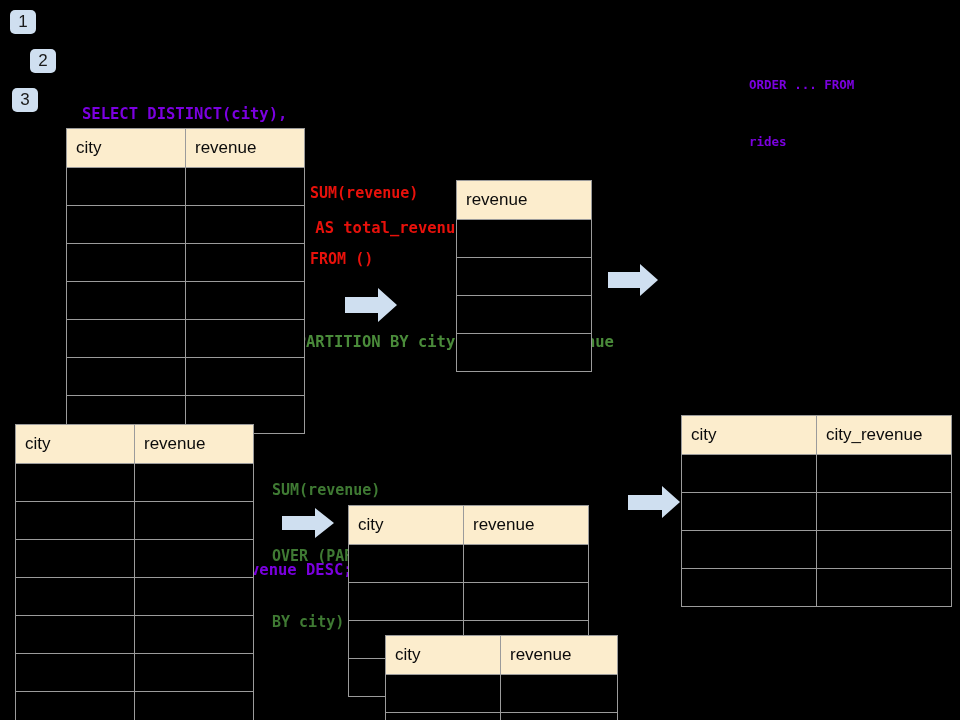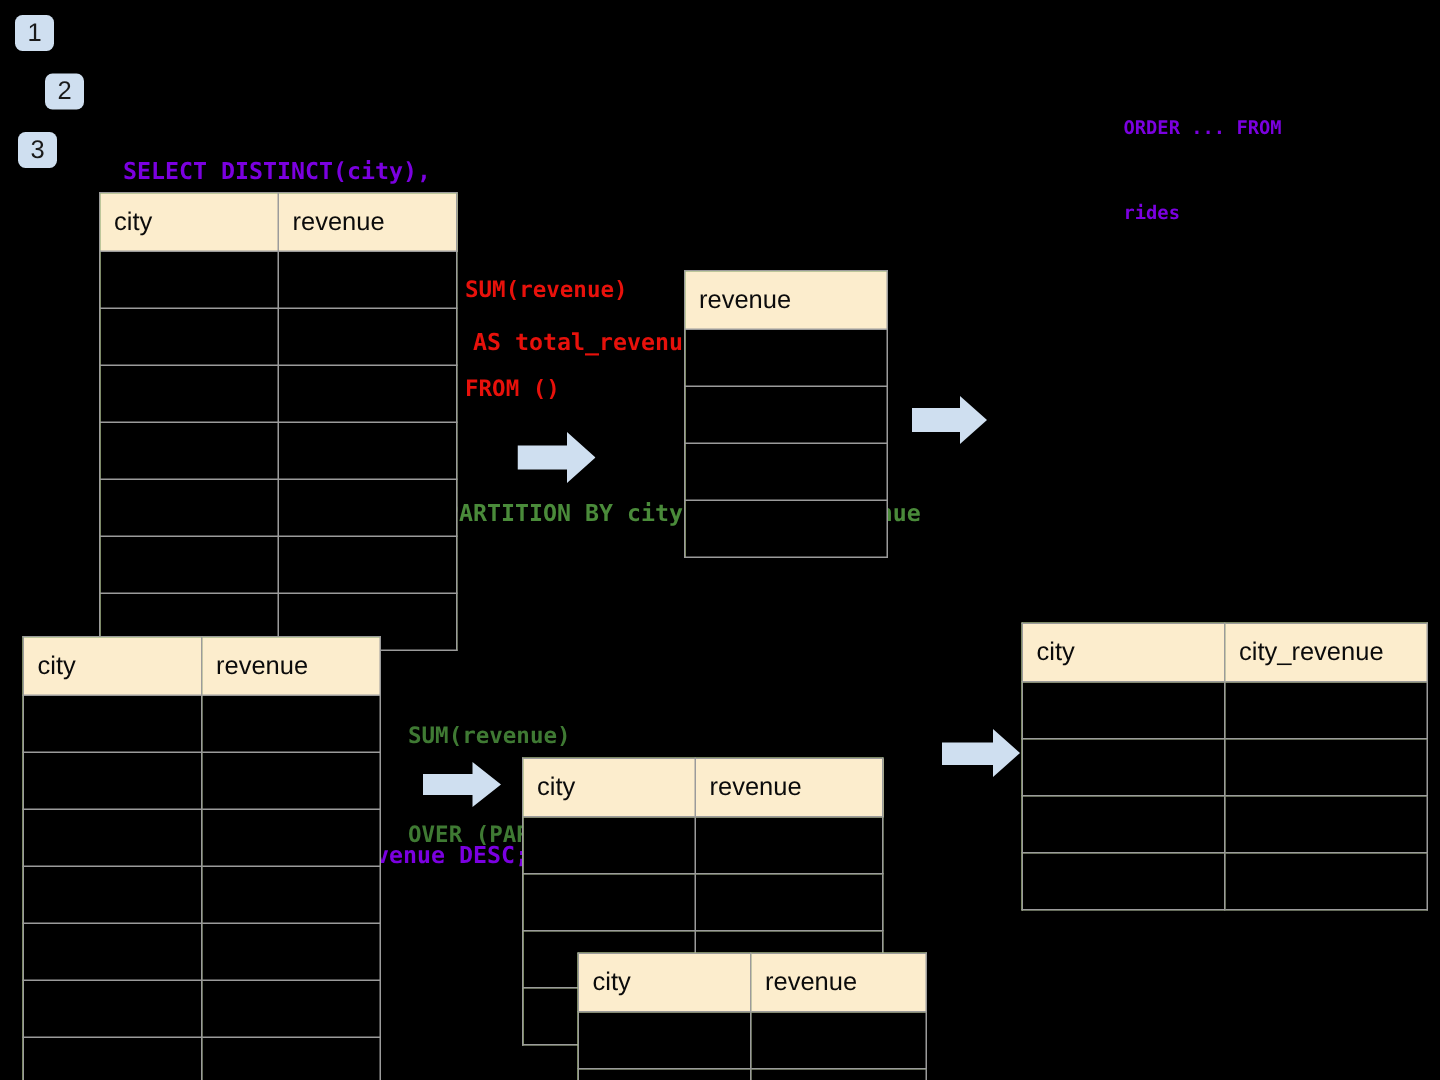--- a/index.html
+++ b/index.html
@@ -66,21 +66,21 @@
     white-space: pre;
   }
   .annot.red   { color: #e8110b; }
   .annot.green { color: #3f7a33; }
 
   
   .tbl {
     position: absolute;
     border-collapse: collapse;
     table-layout: fixed;
-    background: #bef264;
+    background: #6d28d9;
     box-sizing: border-box;
   }
   .tbl th, .tbl td {
     border: 1px solid #9b9b9b;
     box-sizing: border-box;
     padding: 0;
   }
   .tbl th {
     background: #fcedcd;
     color: #0b0b0b;
@@ -245,20 +245,21 @@
       <tr>
           <td></td>
           <td></td>
         </tr>
     </tbody>
   </table>
 
   <div class="annot green" style="left:272px; top:435px;">
     <div>SUM(revenue)</div>
     <div>OVER (PARTITION</div>
+    <div>BY city)</div>
   </div>
 
   <svg class="arrow" style="left:282px; top:508px;" width="52" height="30" viewBox="0 0 52 30">
     <polygon points="0,8 33,8 33,0 52,15 33,30 33,22 0,22" fill="#cfdff0"></polygon>
   </svg>
 
   <table class="tbl" style="left:348px; top:505px; width:240px;">
     <colgroup>
         <col style="width:115px">
         <col style="width:125px">

